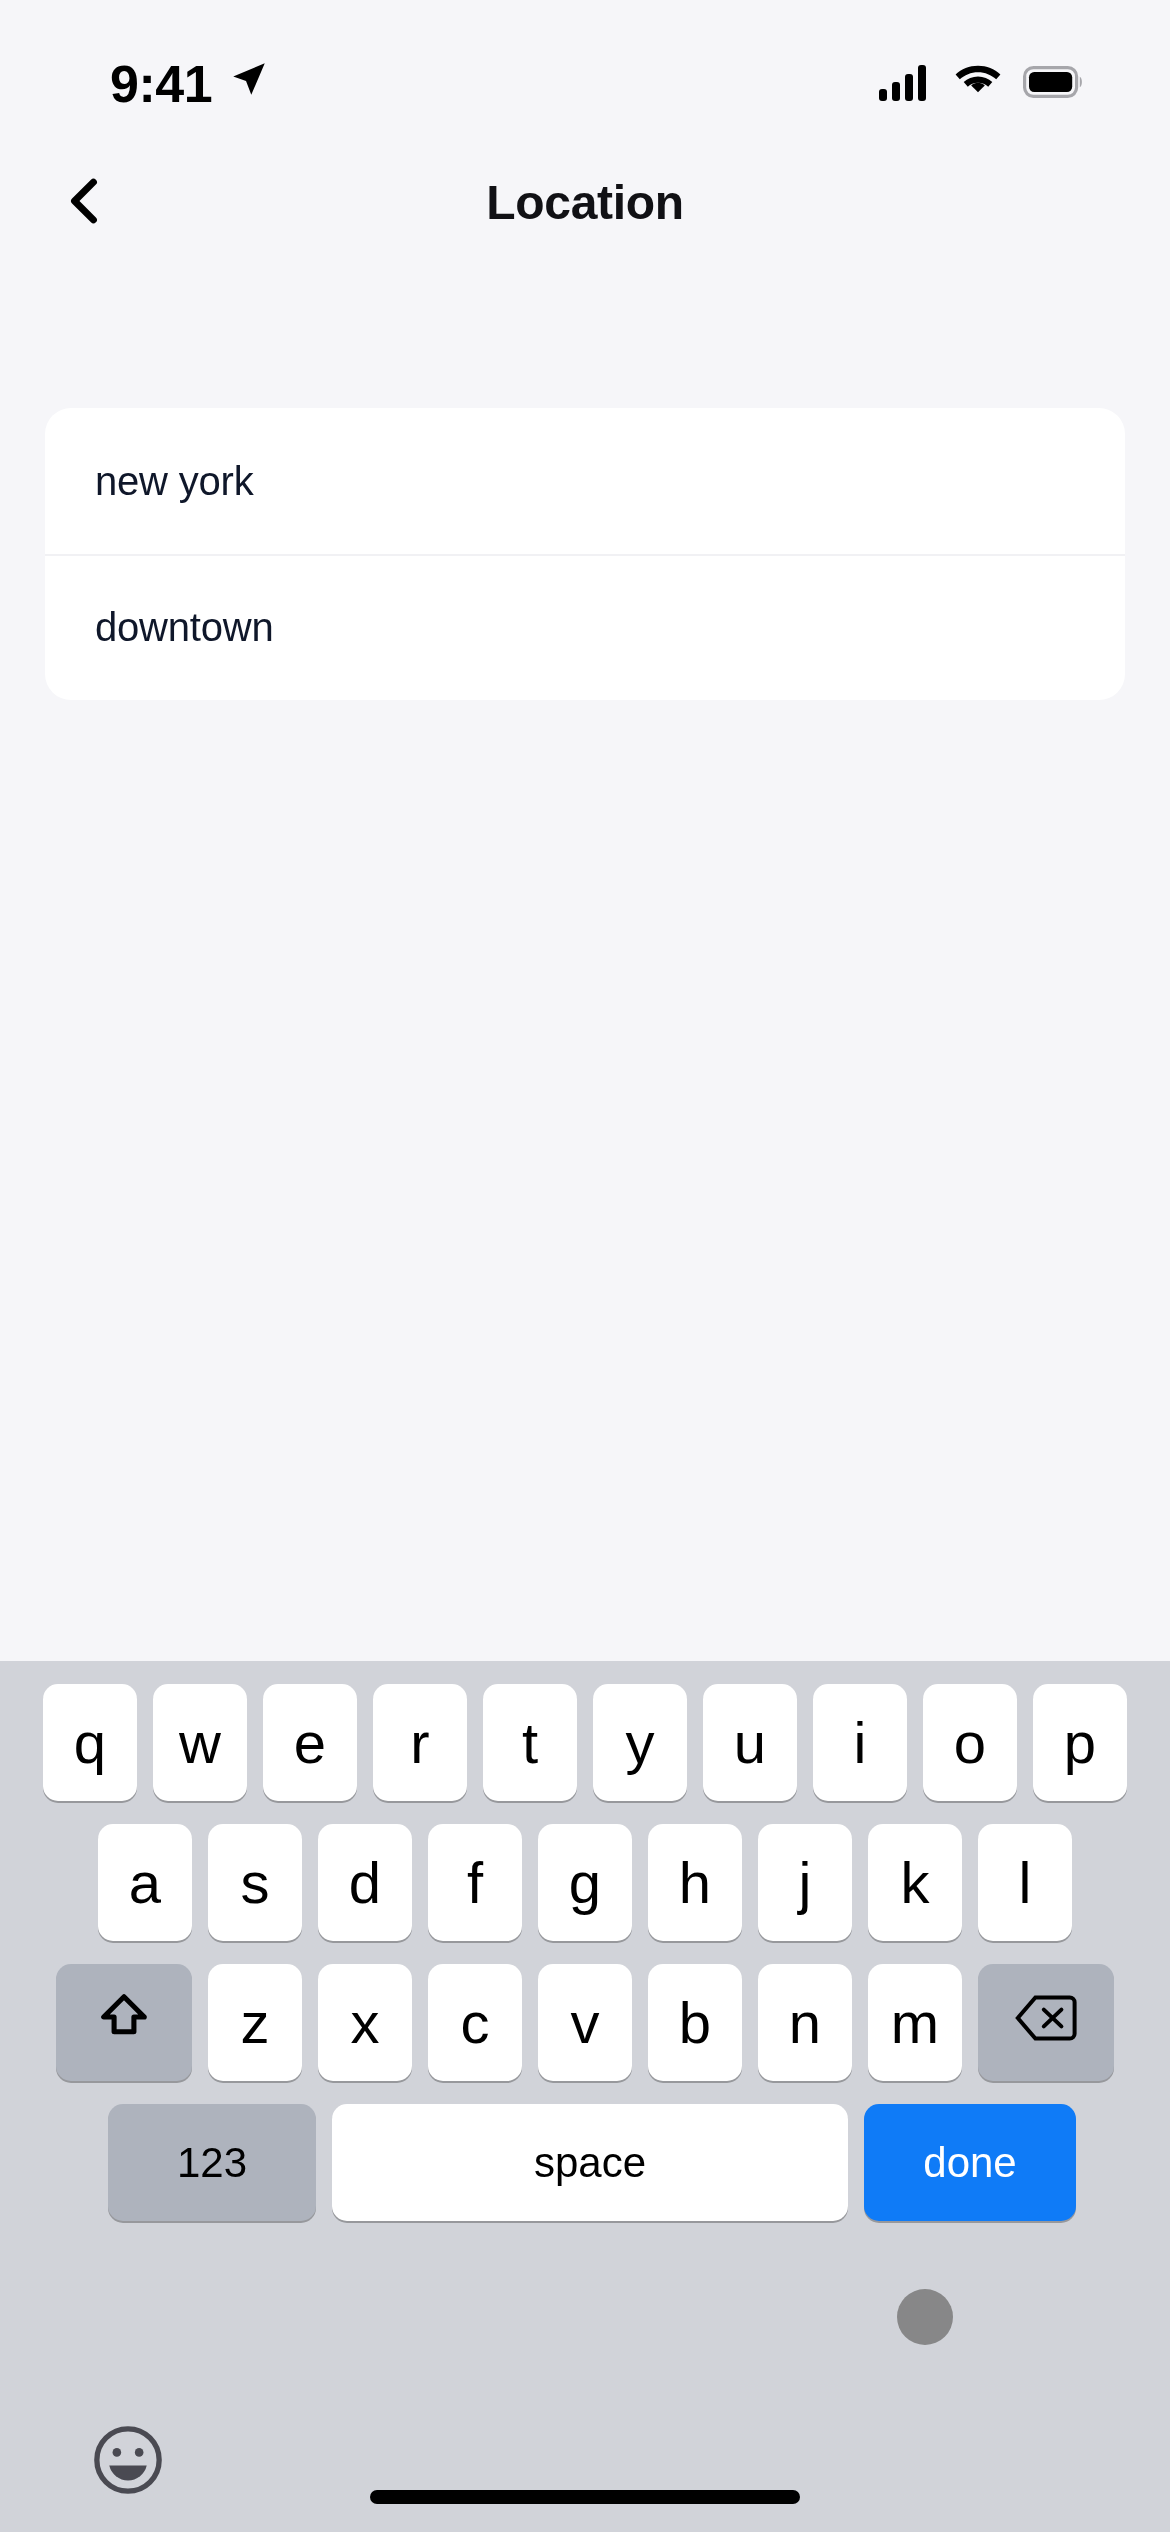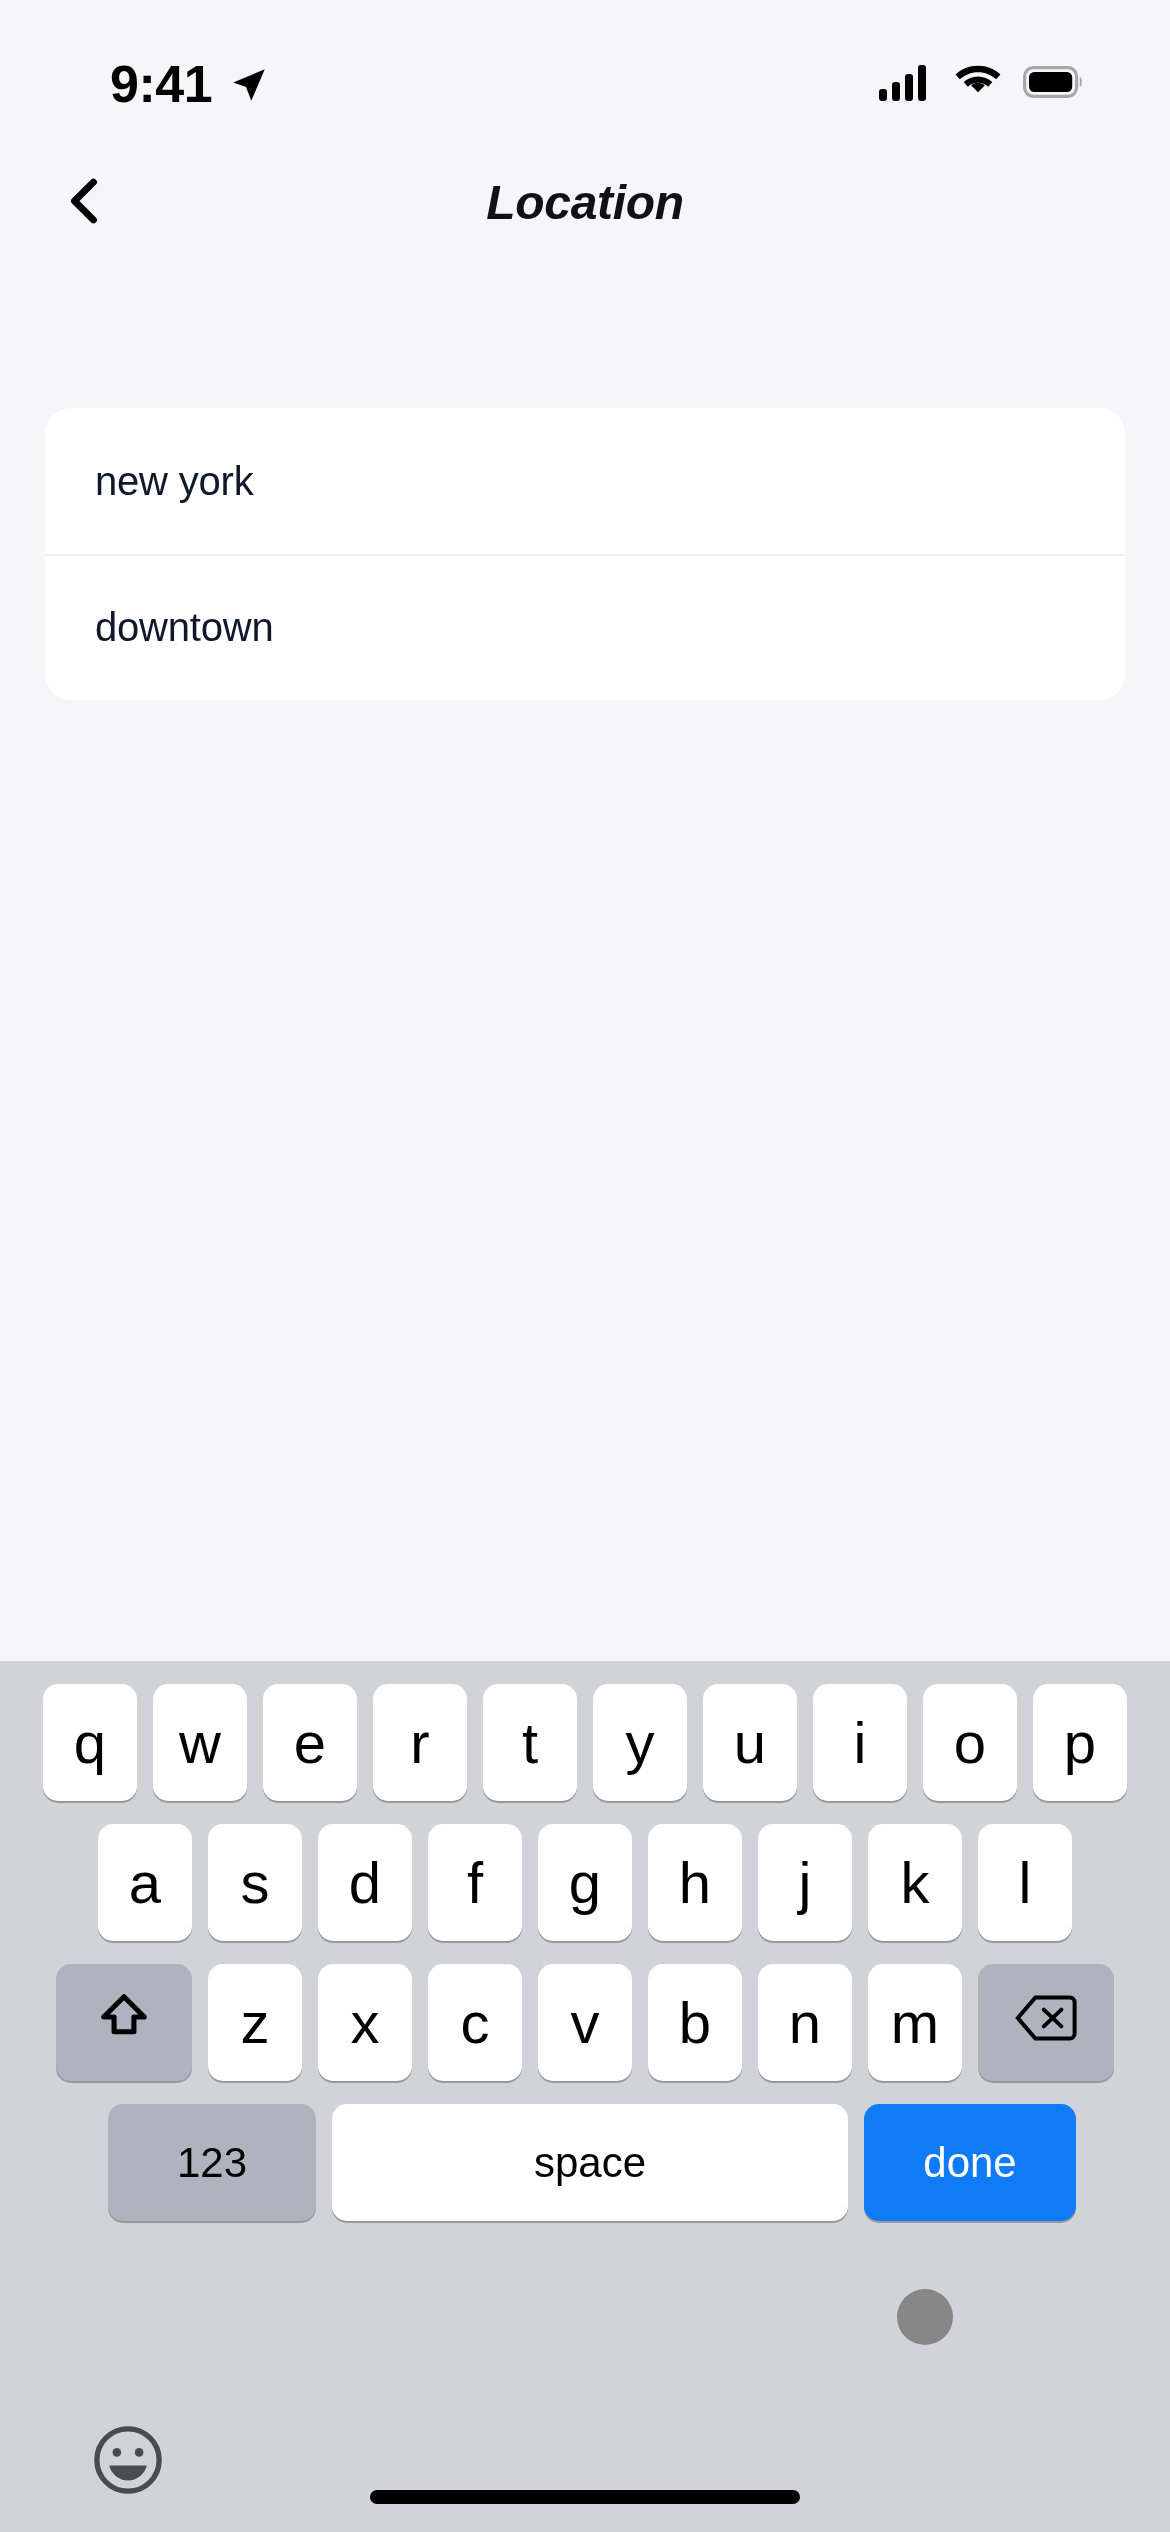--- a/index.html
+++ b/index.html
@@ -24,21 +24,21 @@
     width: 1170px;
     height: 145px;
     display: flex;
     align-items: center;
     justify-content: space-between;
     padding: 0 85px 0 110px;
   }
 
   #status-left {
     display: flex;
-    align-items: flex-end;
+    align-items: flex-start;
     gap: 16px;
     margin-top: 22px;
   }
 
   #status-time {
     font-size: 52px;
     font-weight: bold;
     letter-spacing: -0.5px;
     color: #000;
     line-height: 1;
@@ -71,21 +71,20 @@
     cursor: pointer;
   }
 
   #nav-title {
     width: 100%;
     text-align: center;
     font-size: 48px;
     font-weight: bold;
     color: #111115;
     letter-spacing: -0.3px;
-    font-style: italic;
   }
 
   
   #form-card {
     position: absolute;
     top: 408px;
     left: 45px;
     width: 1080px;
     background: #ffffff;
     border-radius: 26px;

